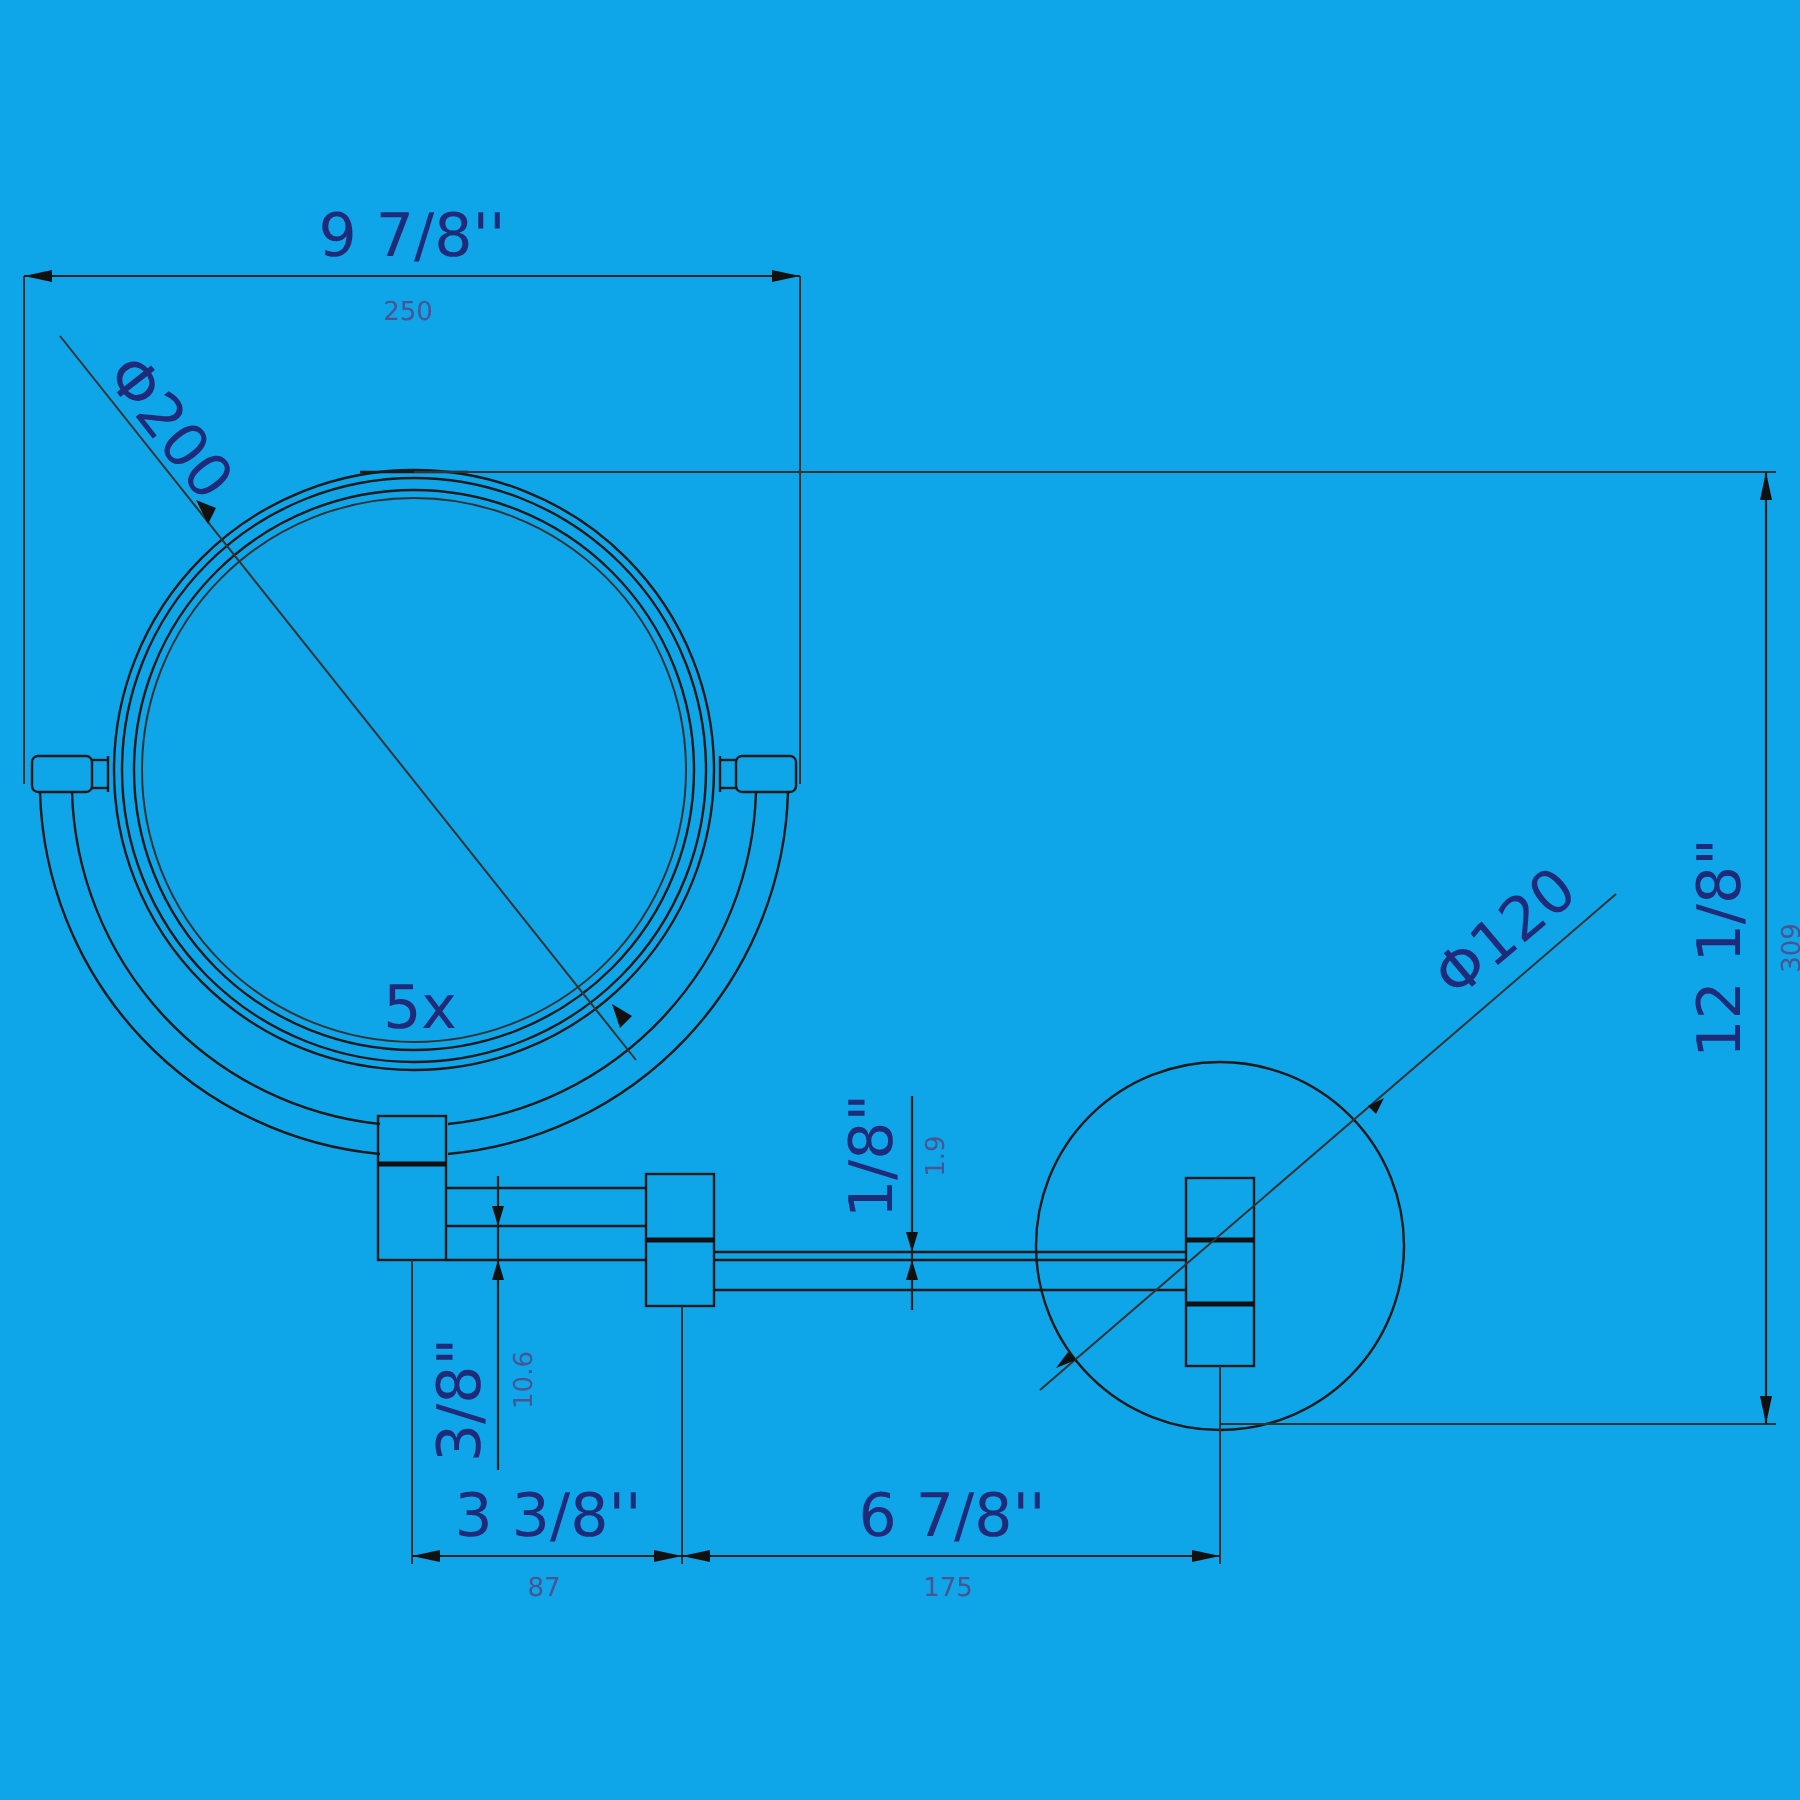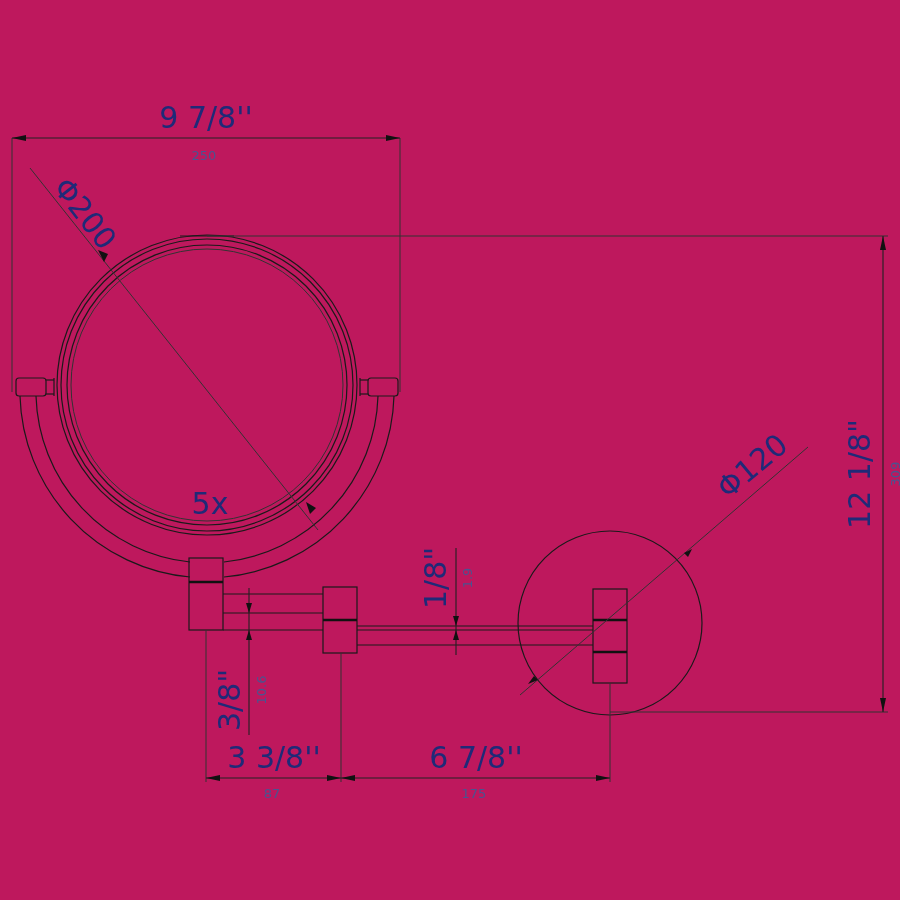--- a/index.html
+++ b/index.html
@@ -1,16 +1,16 @@
 <!DOCTYPE html>
 <html><head>
 <meta charset="utf-8">
 <style>
   html, body { margin: 0; padding: 0; background: #ffffff; }
-  #stage { position: relative; width: 900px; height: 900px; overflow: hidden; background: #be185d; text-align: right; }
+  #stage { position: relative; width: 900px; height: 900px; overflow: hidden; background: #0ea5e9; text-align: right; }
   svg { position: absolute; left: 0; top: 0; }
   .ln { stroke: #1a1a1a; stroke-width: 1.2; fill: none; }
   .thin { stroke: #333; stroke-width: 1; fill: none; }
   .thick { stroke: #111; stroke-width: 2.4; fill: none; }
   .dim { stroke: #222; stroke-width: 1.1; fill: none; }
   .arrow { fill: #111; }
   .big { font-family: "DejaVu Sans", sans-serif; font-size: 30px; fill: #1f2a78; }
   .small { font-family: "DejaVu Sans", sans-serif; font-size: 13px; fill: #4a5490; }
   .bigdia { font-family: "DejaVu Sans", sans-serif; font-size: 30px; fill: #1f2a78; }
 </style>

